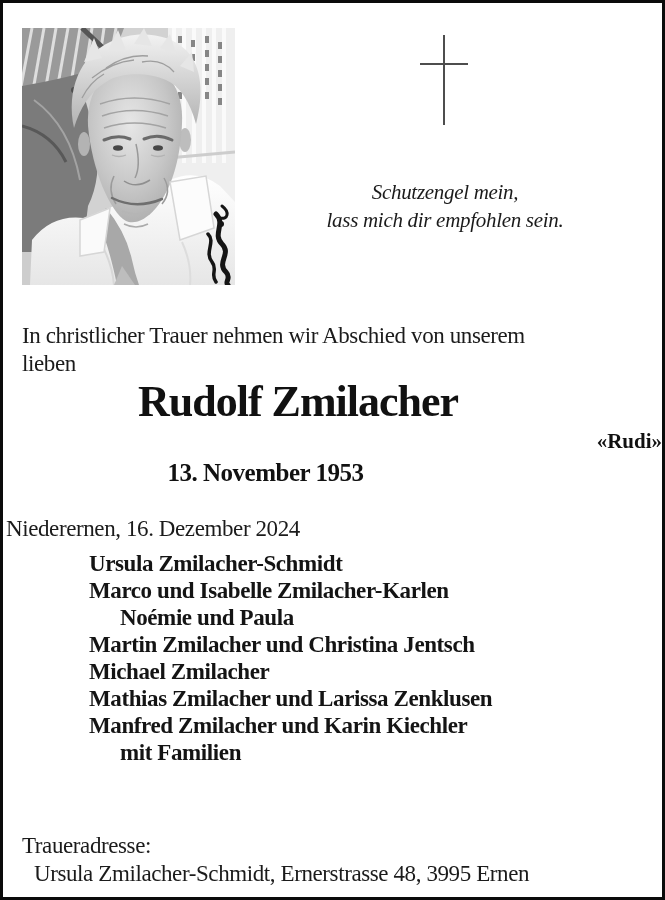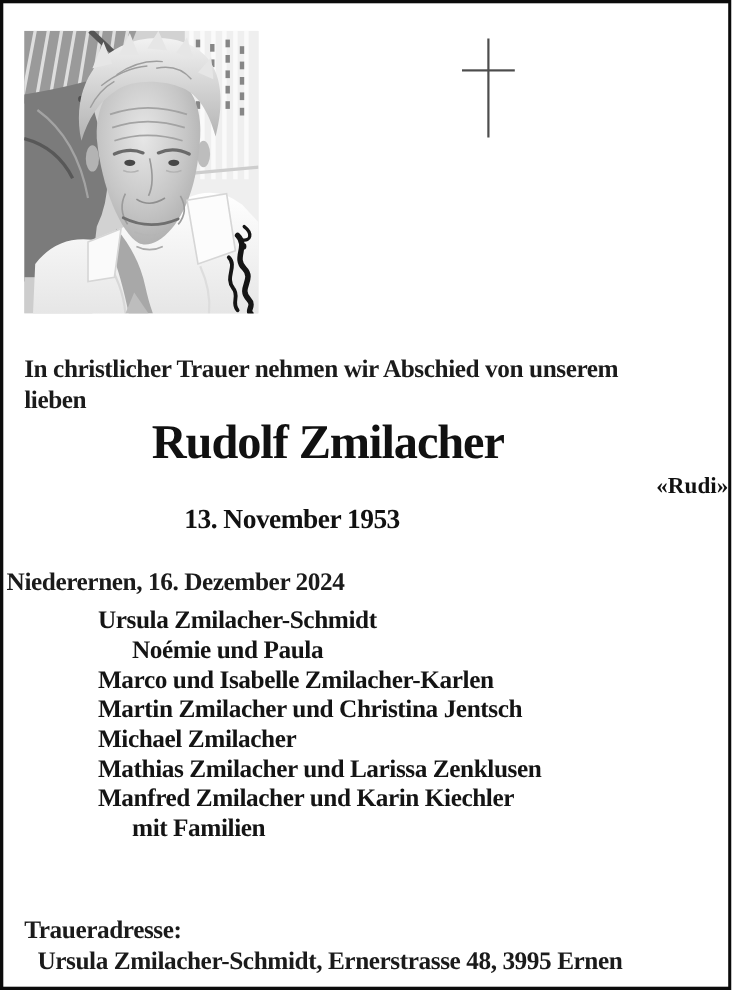--- a/index.html
+++ b/index.html
@@ -13,21 +13,20 @@
     font-family: "Liberation Serif", serif;
     color: #1b1b1b;
     overflow: hidden;
   }
   .abs { position: absolute; }
   .body-text {
     font-size: 23px;
     letter-spacing: -0.4px;
     line-height: 28px;
     white-space: nowrap;
-    font-weight: bold;
   }
   .photo-frame { left: 19px; top: 25px; width: 213px; height: 257px; }
   .cross-v { left: 440px; top: 32px; width: 2px; height: 90px; background: #4d4d4d; }
   .cross-h { left: 417px; top: 60px; width: 48px; height: 2px; background: #4d4d4d; }
   .verse {
     left: 442px; top: 175px;
     transform: translateX(-50%);
     text-align: center;
     font-style: italic;
     font-size: 21px;
@@ -212,36 +211,40 @@
       </g>
       <circle cx="199" cy="196" r="3" fill="#151515"></circle>
     </svg>
   </div>
 
   <div>
     <div class="abs cross-v"></div>
     <div class="abs cross-h"></div>
   </div>
 
+  <div class="abs verse">
+    <div>Schutzengel mein,</div>
+    <div>lass mich dir empfohlen sein.</div>
+  </div>
 
   <div class="abs body-text intro">
     <div>In christlicher Trauer nehmen wir Abschied von unserem</div>
     <div>lieben</div>
   </div>
 
   <div class="abs deceased-name">Rudolf Zmilacher</div>
   <div class="abs nickname">«Rudi»</div>
   <div class="abs birth-date">13. November 1953</div>
 
   <div class="abs body-text place-date">Niederernen, 16. Dezember 2024</div>
 
   <div class="abs mourners">
     <div class="m-row">Ursula Zmilacher-Schmidt</div>
+    <div class="m-row">Marco und Isabelle Zmilacher-Karlen</div>
     <div class="m-row indent">Noémie und Paula</div>
-    <div class="m-row">Marco und Isabelle Zmilacher-Karlen</div>
     <div class="m-row">Martin Zmilacher und Christina Jentsch</div>
     <div class="m-row">Michael Zmilacher</div>
     <div class="m-row">Mathias Zmilacher und Larissa Zenklusen</div>
     <div class="m-row">Manfred Zmilacher und Karin Kiechler</div>
     <div class="m-row indent">mit Familien</div>
   </div>
 
 
   <div class="abs body-text address-label">Traueradresse:</div>
   <div class="abs body-text address-line">Ursula Zmilacher-Schmidt, Ernerstrasse 48, 3995 Ernen</div>

